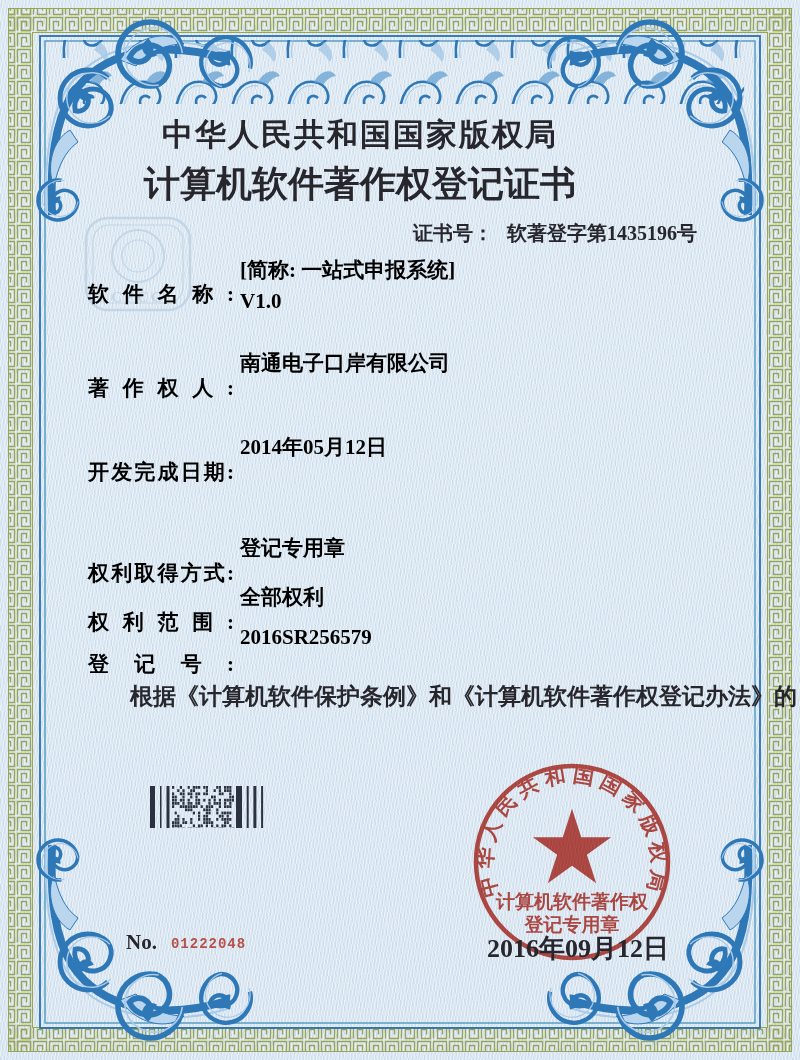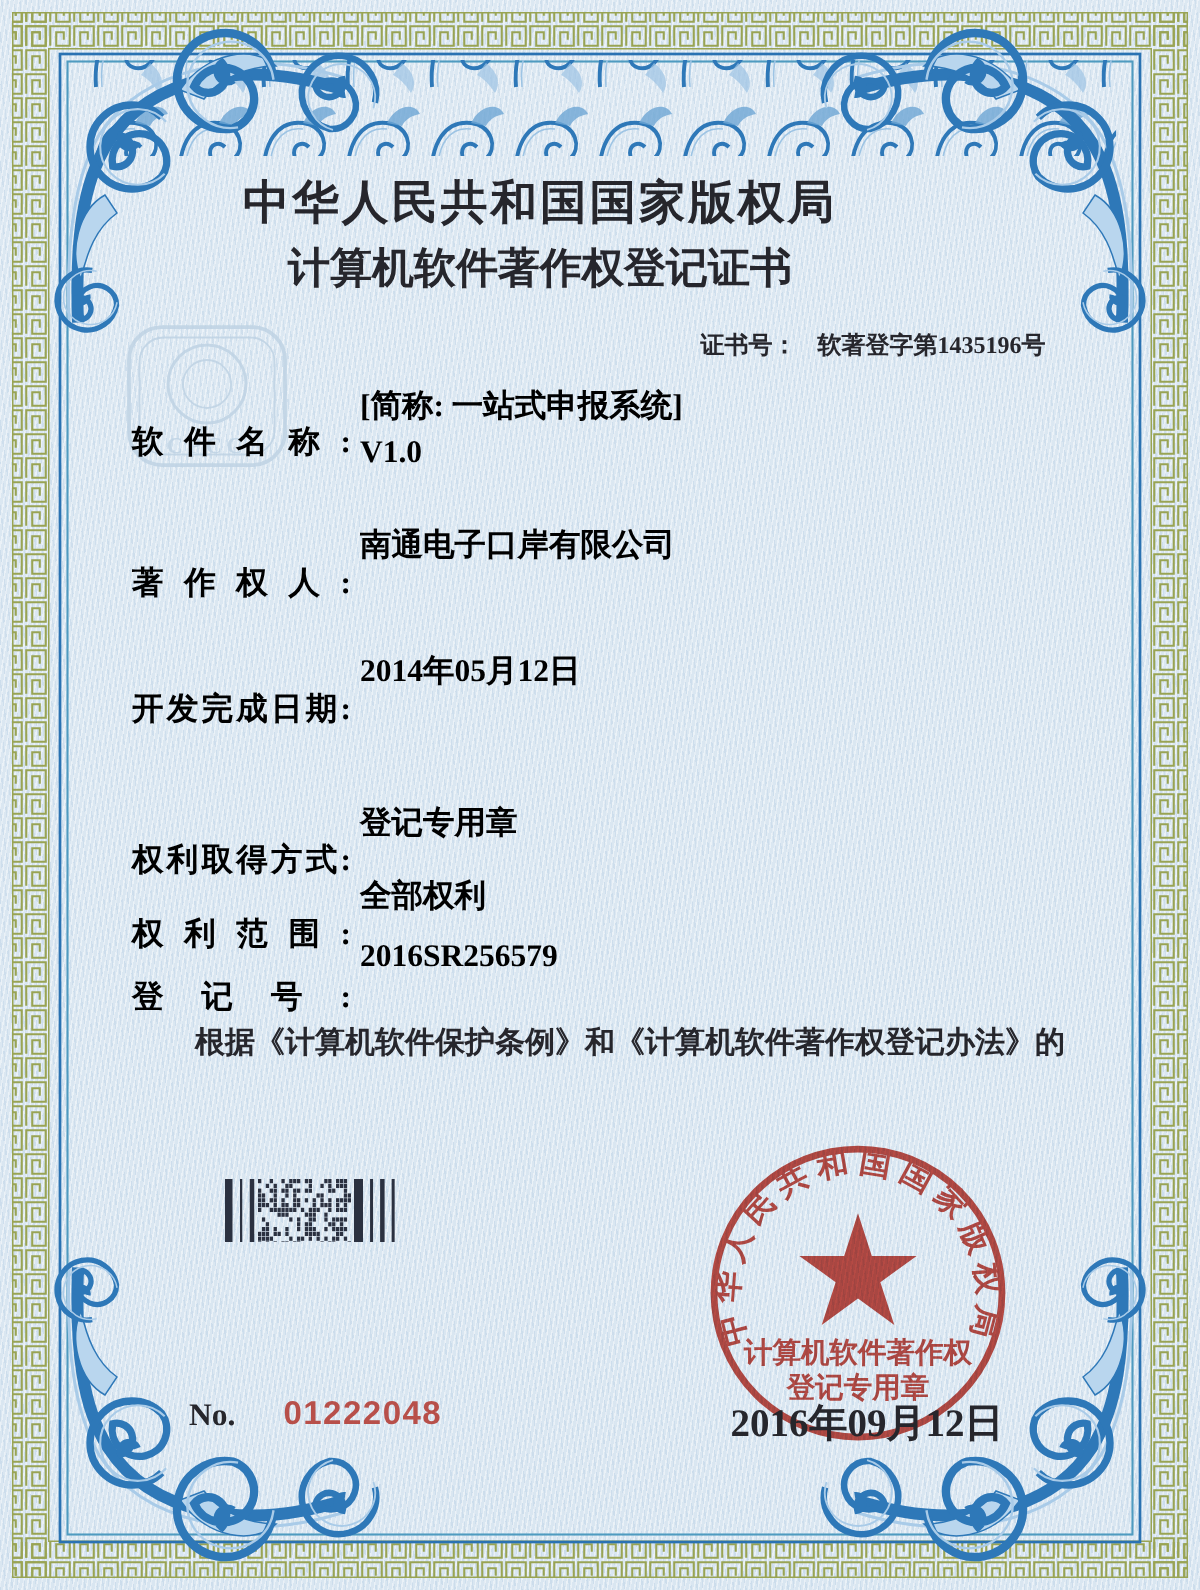--- a/index.html
+++ b/index.html
@@ -11,35 +11,35 @@
   .page{
     position:absolute;inset:0;
     background:
       repeating-linear-gradient(100deg, rgba(255,255,255,.45) 0 1px, rgba(255,255,255,0) 1px 3px),
       repeating-linear-gradient(82deg, rgba(90,140,190,.10) 0 1px, rgba(90,140,190,0) 1px 4px),
       linear-gradient(#dce8f2,#d9e6f1);
   }
   .ornaments{position:absolute;inset:0;pointer-events:none;}
   .txt{position:absolute;color:#26262c;}
   .title{left:20px;width:680px;top:114px;text-align:center;font-size:31px;font-weight:bold;letter-spacing:2px;}
-  .subtitle{left:20px;width:680px;top:160px;text-align:center;font-size:28px;font-weight:bold;letter-spacing:0px;}
-  .certline{top:220px;right:103px;font-size:16px;font-weight:bold;}
+  .subtitle{left:20px;width:680px;top:160px;text-align:center;font-size:36px;font-weight:bold;letter-spacing:0px;}
+  .certline{top:220px;right:103px;font-size:20px;font-weight:bold;}
   .certline .gap{display:inline-block;width:14px;}
   .row{position:absolute;left:88px;font-size:21px;font-weight:600;white-space:nowrap;}
   .lbl{display:inline-block;width:146px;text-align:justify;text-align-last:justify;margin-top:25px;}
   .val{position:absolute;left:152px;top:0;white-space:nowrap;}
   .val .vline{line-height:31px;}
-  .para{position:absolute;color:#26262c;font-size:20px;font-weight:600;white-space:nowrap;text-align:right;}
+  .para{position:absolute;color:#26262c;font-size:23px;font-weight:600;white-space:nowrap;text-align:right;}
   .p1{left:130px;top:681px;}
   .p2{left:86px;top:728px;}
   .dateline{left:487px;top:931px;font-size:26px;font-weight:bold;}
   .serial{left:126px;top:930px;font-size:21px;font-weight:600;white-space:nowrap;}
   .serial .num{
-    font-family:Liberation Sans, sans-serif;
-    color:#b5433c;font-size:22px;font-weight:600;letter-spacing:1px;margin-left:32px;
+    font-family:Liberation Mono, monospace;
+    color:#b5433c;font-size:14px;font-weight:600;letter-spacing:1px;margin-left:14px;
     position:relative;top:-1px;opacity:.92;
   }
   .barcode{position:absolute;left:150px;top:786px;width:120px;height:42px;}
   .emboss{position:absolute;left:84px;top:216px;opacity:.85;}
   .sealbox{position:absolute;left:466px;top:758px;width:212px;height:212px;mix-blend-mode:multiply;opacity:.9;}
 </style>
 </head>
 <body>
 
 <div class="page">

